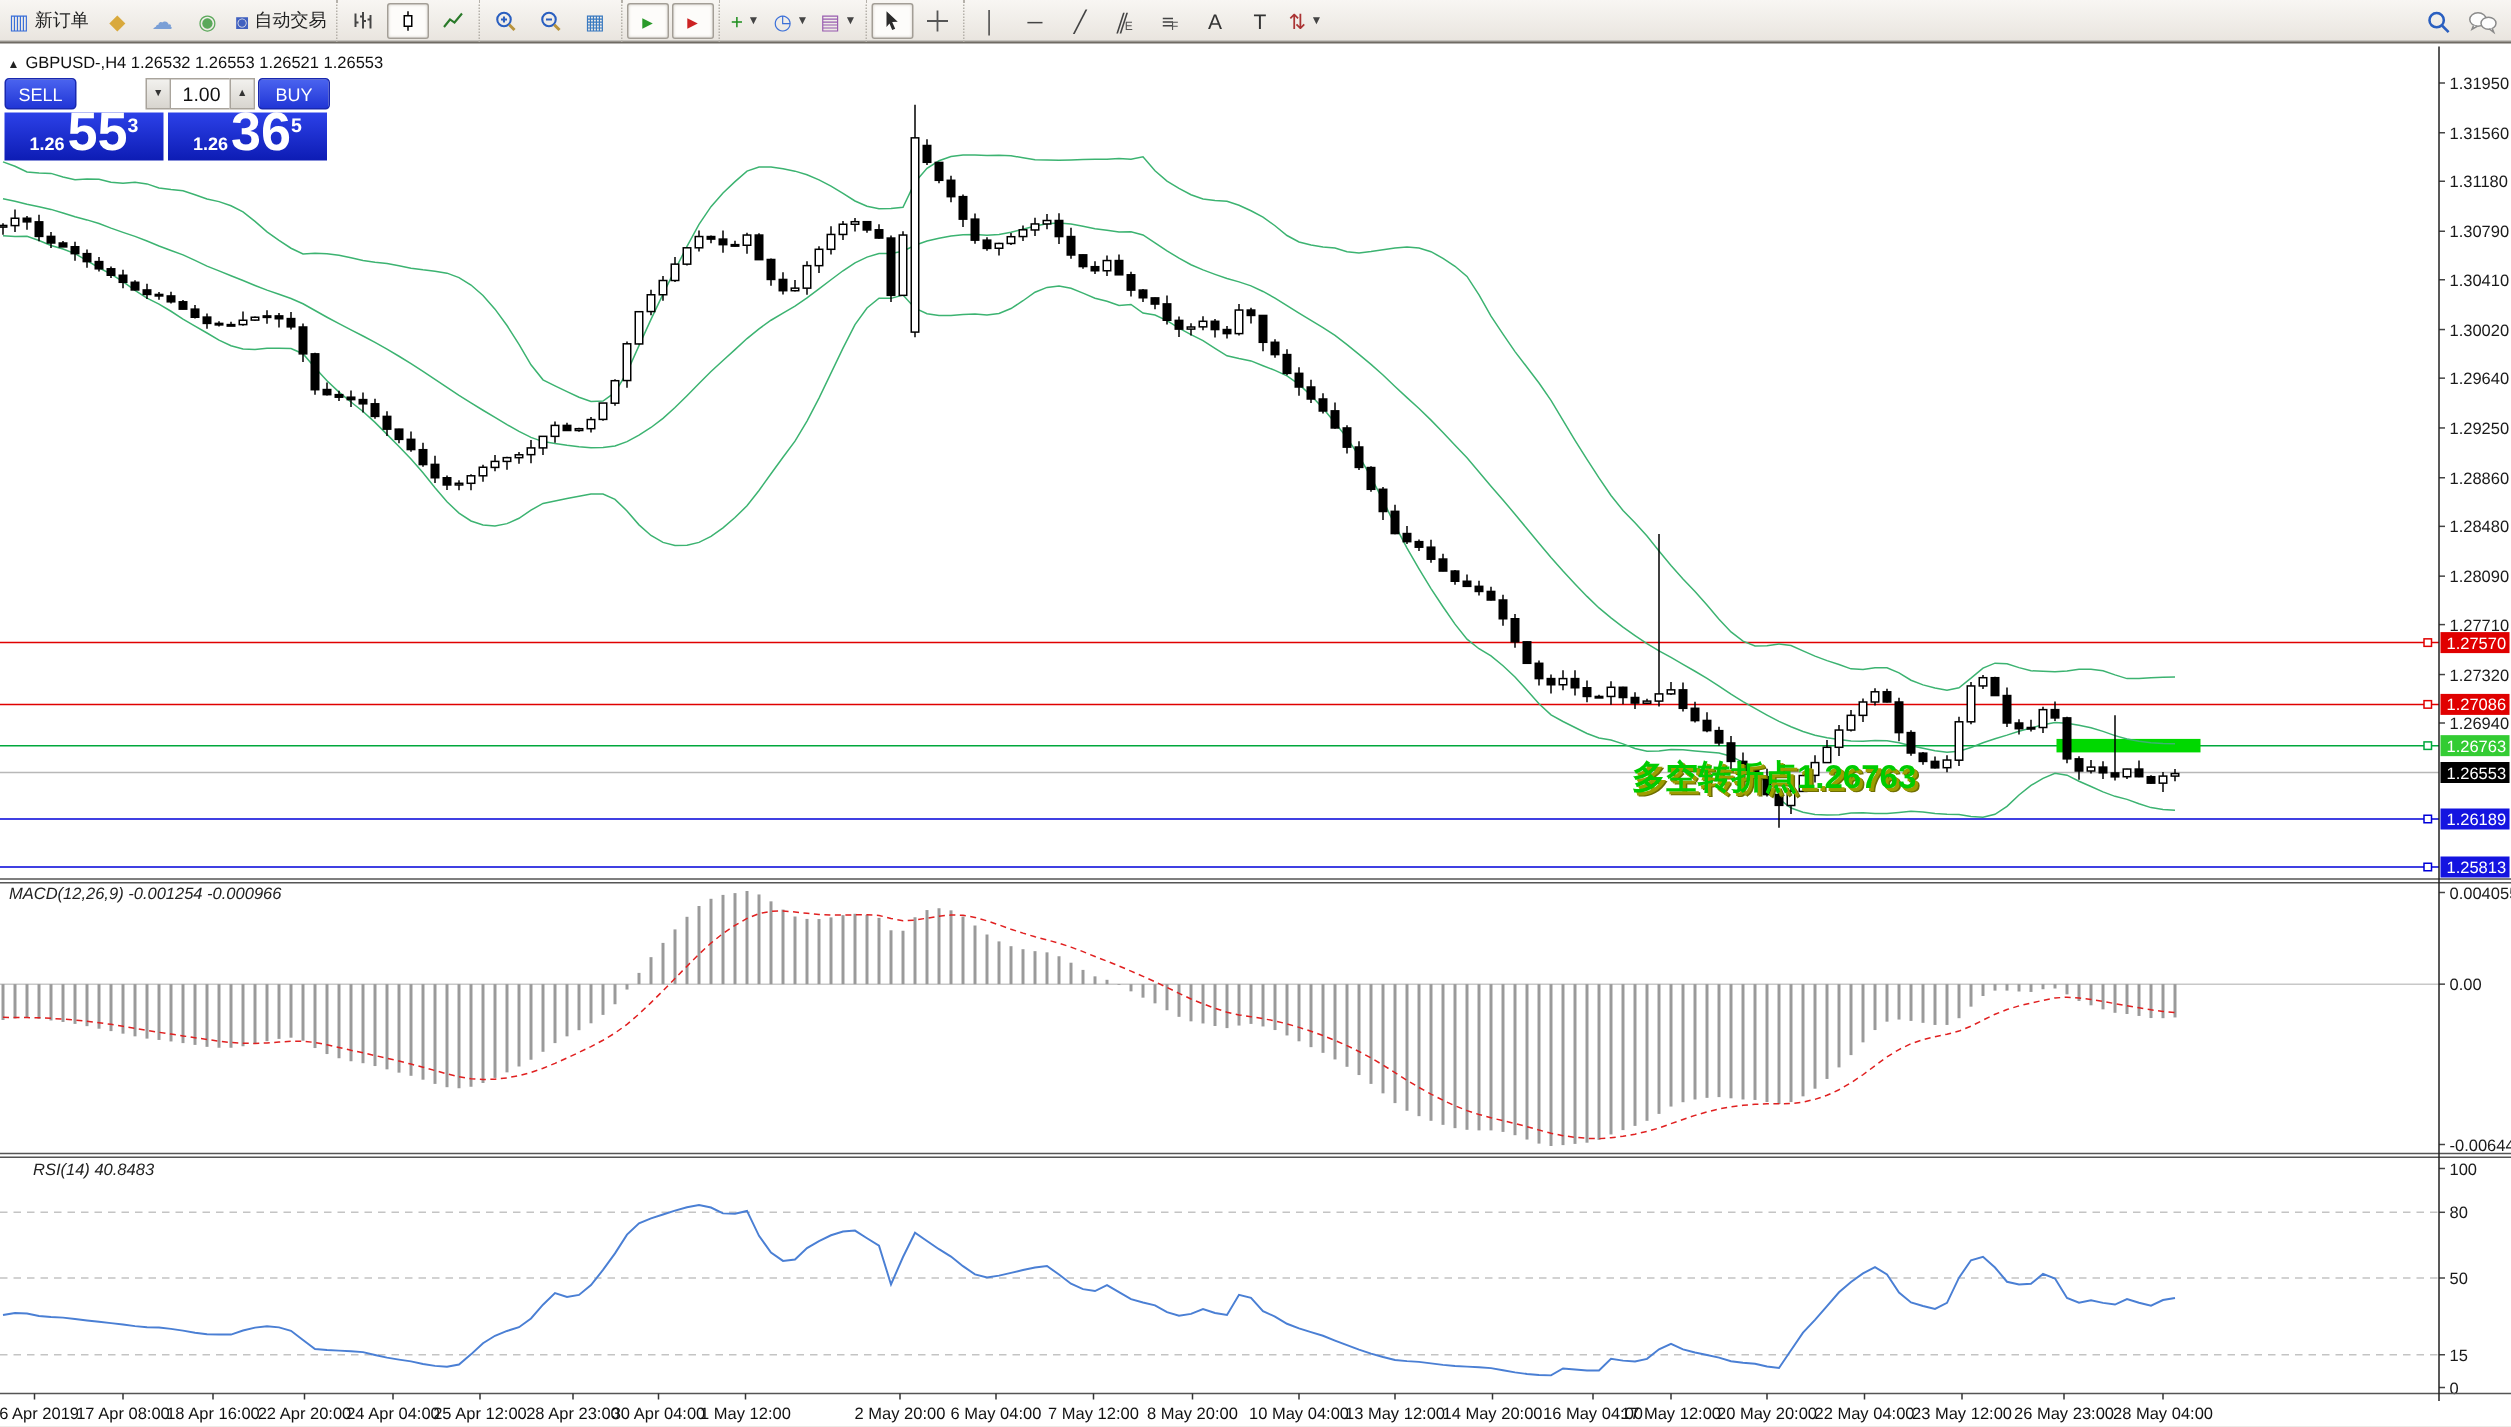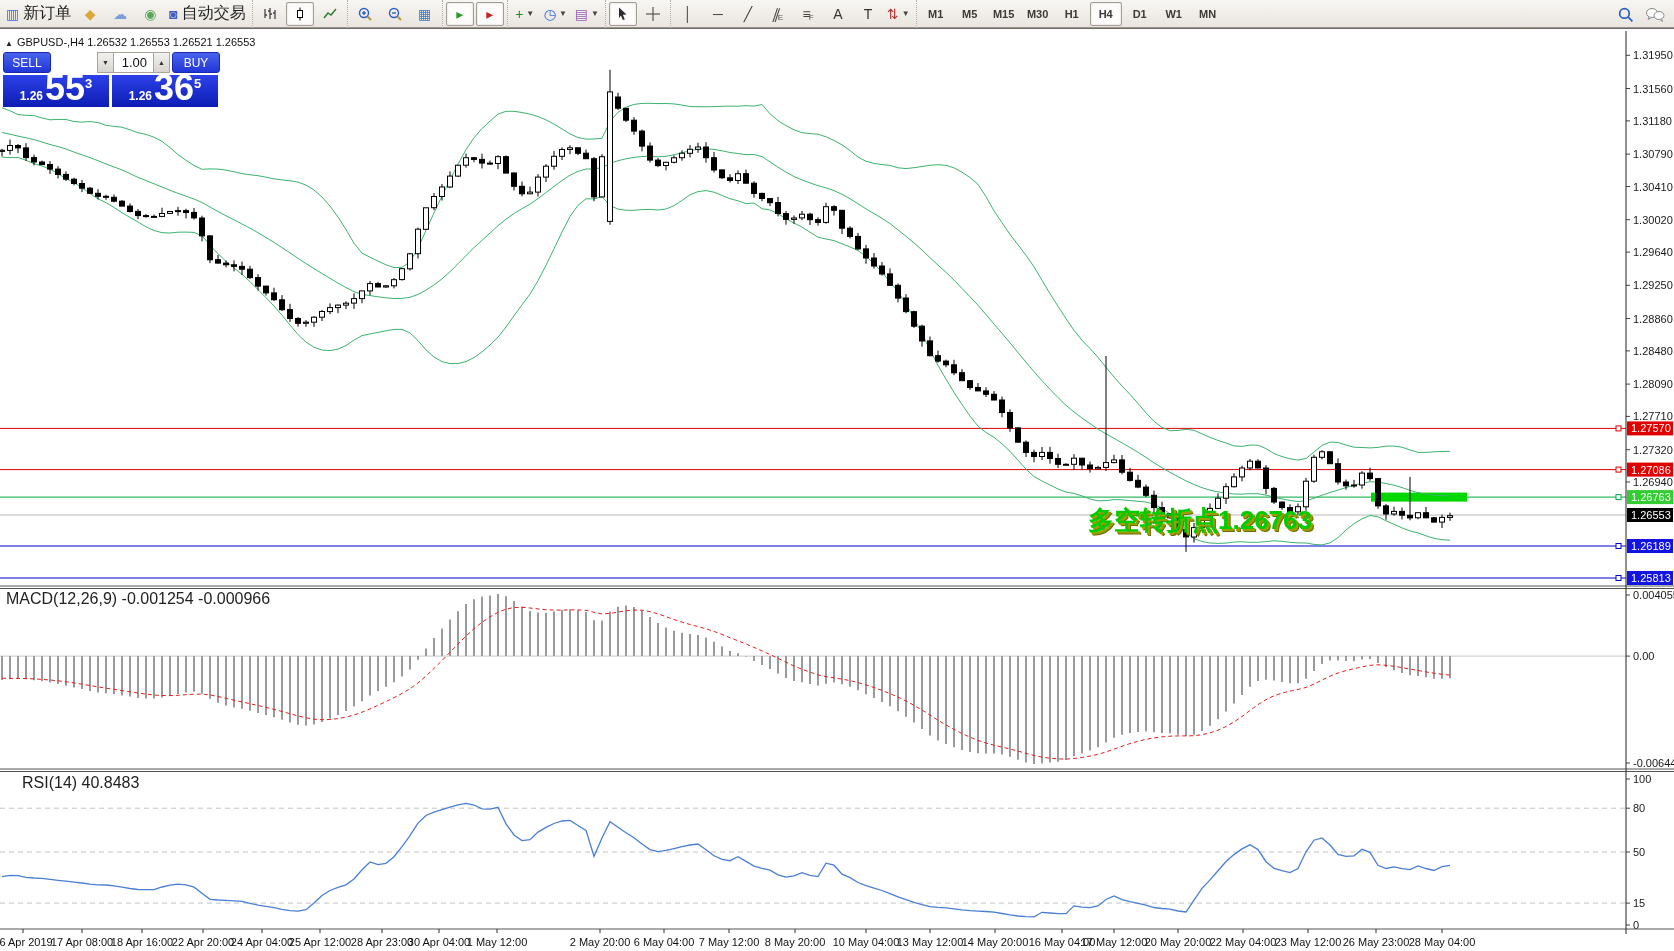--- a/index.html
+++ b/index.html
@@ -10,54 +10,54 @@
            background:linear-gradient(#f8f6f3,#e9e5df);border-bottom:1px solid #9a968f;
            display:flex;align-items:center;box-sizing:border-box;z-index:30;}
   .tgroup{display:flex;align-items:center;height:28px;padding:0 2px;}
   .tgroup + .tgroup{border-left:1px dotted #b5b1aa;}
   .tbtn{display:inline-flex;align-items:center;justify-content:center;height:22px;min-width:22px;
         margin:0 1px;border:1px solid transparent;border-radius:2px;color:#333;font-size:12px;
         padding:0 2px;cursor:default;user-select:none;}
   .tbtn.active{background:#fdfcfa;border-color:#a39e96;box-shadow:inset 0 0 2px #cfcac2;}
   .tbtn .glyph{font-size:14px;line-height:1;}
   .tbtn .gsub{font-size:8px;margin-left:-2px;margin-top:8px;color:#555;}
-  .tbtn .lbl{margin-left:4px;font-size:16px;color:#222;}
+  .tbtn .lbl{margin-left:4px;font-size:12px;color:#222;}
   .tbtn .dd{font-size:8px;color:#444;margin-left:3px;}
   .tbtn svg{display:block;}
   .tf-btn{font-weight:bold;font-size:11px;color:#3c3a36;min-width:26px;}
   .tb-right{position:absolute;right:4px;top:0;display:flex;align-items:center;height:28px;}
   .slant{display:inline-block;transform:skewX(-18deg);}
   
   .chart-region{position:absolute;left:0;top:28px;width:1674px;height:923px;background:#fff;
                 border-top:1px solid #6f6b64;}
   svg.plot{position:absolute;left:0;top:-28px;}
   .sym-header{position:absolute;left:5px;top:7px;font-size:11px;color:#111;z-index:5;white-space:nowrap;}
   .sym-header .tri{font-size:8px;margin-right:4px;color:#222;}
-  .ind-label{position:absolute;left:6px;font-size:16px;color:#222;z-index:5;white-space:nowrap;}
+  .ind-label{position:absolute;left:6px;font-size:11px;color:#222;z-index:5;white-space:nowrap;font-style:italic;}
   #macd-label{top:561px;}
   #rsi-label{top:745px;padding-left:16px;}
   
   .trade-panel{position:absolute;left:3px;top:23px;z-index:10;width:217px;}
   .tp-row1{display:flex;height:21px;}
   .tp-sell,.tp-buy{width:46px;background:linear-gradient(#4a63ef,#2136d6);color:#fff;font-size:12px;
        font-weight:normal;border:1px solid #1828b0;border-radius:3px;display:flex;align-items:center;justify-content:center;}
   .tp-spin{display:flex;flex:1;margin:0 2px;padding-left:44px;}
   .tp-arrow{width:15px;background:linear-gradient(#f2f1ee,#d8d5cf);border:1px solid #a9a49c;
        display:flex;align-items:center;justify-content:center;font-size:7px;color:#333;}
   .tp-vol{flex:1;background:#fff;border:1px solid #a9a49c;border-left:none;border-right:none;
        font-size:13px;color:#111;display:flex;align-items:center;justify-content:flex-end;padding-right:6px;}
   .tp-row2{display:flex;margin-top:2px;height:32px;}
   .tp-price{width:106px;background:linear-gradient(#2c41e8,#0d1cb4);color:#fff;display:flex;
        align-items:flex-end;justify-content:center;padding-bottom:2px;}
   .tp-price + .tp-price{margin-left:3px;}
   .tp-small{font-size:12px;font-weight:bold;margin-right:2px;line-height:1.4;}
   .tp-big{font-size:36px;font-weight:bold;line-height:0.95;}
   .tp-sup{font-size:13px;font-weight:bold;align-self:flex-start;margin-top:1px;}
   
-  .annotation{position:absolute;left:1088px;top:474px;z-index:6;font-size:26px;font-weight:bold;
+  .annotation{position:absolute;left:1088px;top:474px;z-index:6;font-size:22px;font-weight:bold;
       color:#00cc00;text-shadow:2px 2px 0 #9d9d00,3px 3px 0 #6e6e00;white-space:nowrap;
       font-family:"Liberation Sans","DejaVu Sans",sans-serif;}
 </style>
 </head>
 <body>
 
 <div class="stage">
 
   <div class="toolbar">
     <div id="toolbar-groups" style="display:flex;align-items:center;">
@@ -174,31 +174,20 @@
           <div class="tbtn">
             <span class="glyph" style="color:#333">A</span>
           </div>
           <div class="tbtn">
             <span class="glyph" style="color:#333">T</span>
           </div>
           <div class="tbtn">
             <span class="glyph" style="color:#a33">⇅</span>
             <span class="dd">▼</span>
           </div>
-        </div>
-        <div class="tgroup">
-          <div class="tbtn tf-btn">M1</div>
-          <div class="tbtn tf-btn">M5</div>
-          <div class="tbtn tf-btn">M15</div>
-          <div class="tbtn tf-btn">M30</div>
-          <div class="tbtn tf-btn">H1</div>
-          <div class="tbtn tf-btn active">H4</div>
-          <div class="tbtn tf-btn">D1</div>
-          <div class="tbtn tf-btn">W1</div>
-          <div class="tbtn tf-btn">MN</div>
         </div>
       </div>
     <div class="tb-right" id="toolbar-right">
         <div class="tbtn">
           <svg width="17" height="17" viewBox="0 0 16 16" fill="none" stroke="#2a5fc0" stroke-width="1.6">
             <circle cx="7" cy="7" r="4.5"></circle>
             <line x1="10.5" y1="10.5" x2="14.5" y2="14.5"></line>
           </svg>
         </div>
         <div class="tbtn">

